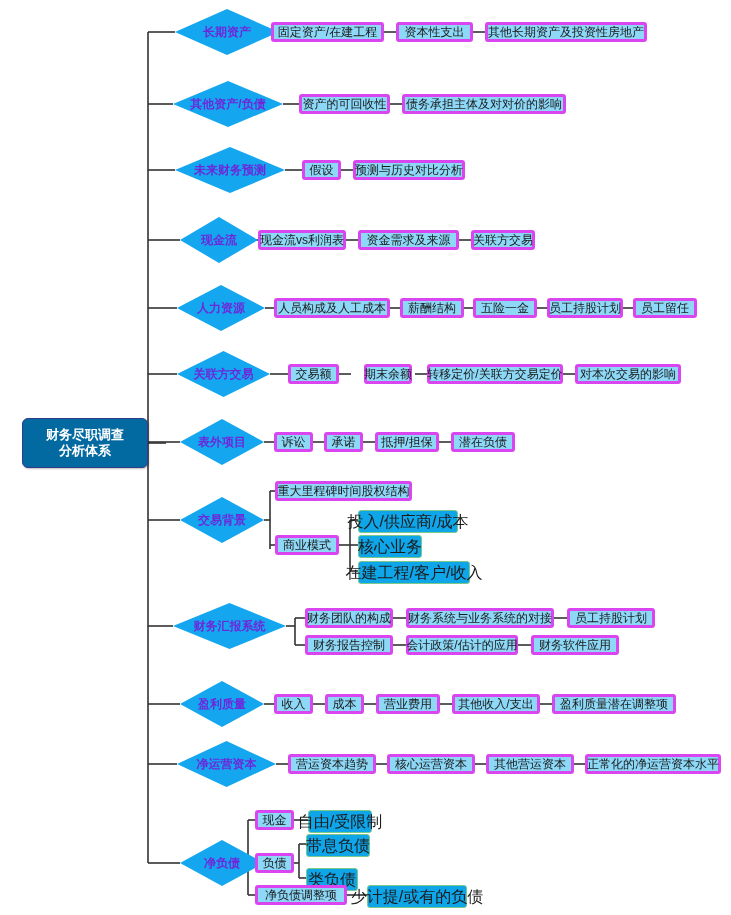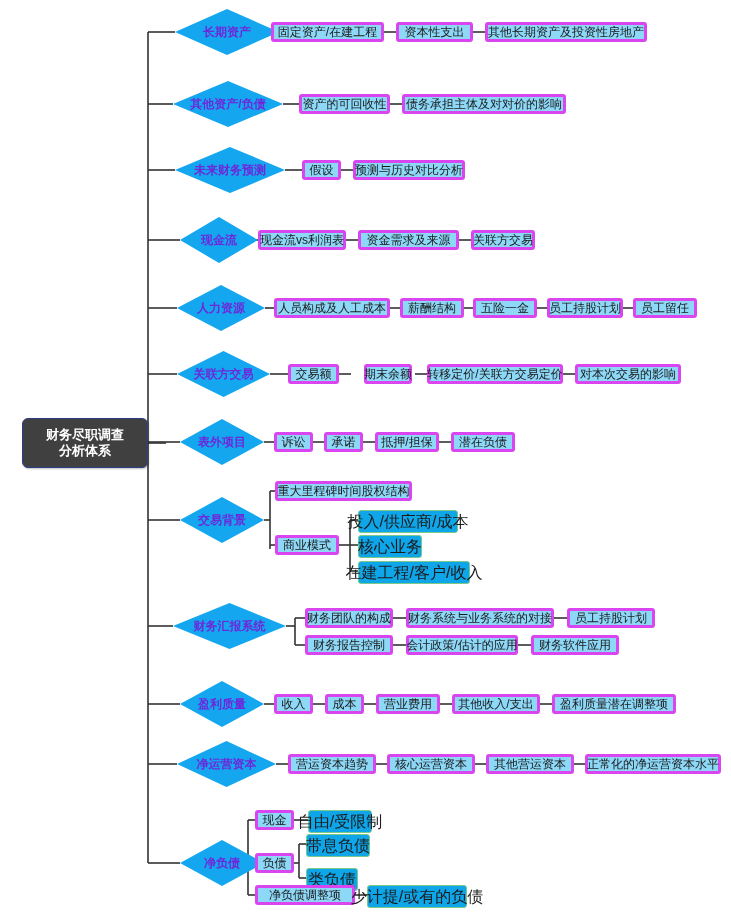--- a/index.html
+++ b/index.html
@@ -28,21 +28,21 @@
     position: absolute;
     box-sizing: border-box;
     display: flex;
     align-items: center;
     justify-content: center;
     white-space: nowrap;
     line-height: 1.25;
   }
   
   .root {
-    background: #404040;
+    background: #0369a1;
     border: 1px solid #2f3c8a;
     border-radius: 6px;
     color: #ffffff;
     font-size: 13px;
     font-weight: bold;
     flex-direction: column;
     box-shadow: 1px 1px 2px rgba(0,0,0,.25);
     text-align: center;
   }
   .root span { display: block; }
@@ -300,16 +300,16 @@
 
   <div class="diamond-wrap" style="left:180px;top:840px;width:84px;height:46px;">
     <div class="diamond-shape" style="clip-path:polygon(50% 0%,100% 50%,50% 100%,0% 50%);"></div>
     <div class="diamond-label">净负债</div>
   </div>
   <div class="node lb" style="left:255px;top:810px;width:39px;">现金</div>
   <div class="node gr" style="left:308px;top:810px;width:64px;">自由/受限制</div>
   <div class="node lb" style="left:255px;top:853px;width:39px;">负债</div>
   <div class="node gr" style="left:306px;top:834px;width:64px;">带息负债</div>
   <div class="node gr" style="left:306px;top:868px;width:52px;">类负债</div>
-  <div class="node lb" style="left:255px;top:885px;width:100px;">净负债调整项</div>
+  <div class="node lb" style="left:255px;top:885px;width:92px;">净负债调整项</div>
   <div class="node gr" style="left:367px;top:885px;width:100px;">少计提/或有的负债</div>
 
 </div>
 
 </body></html>

